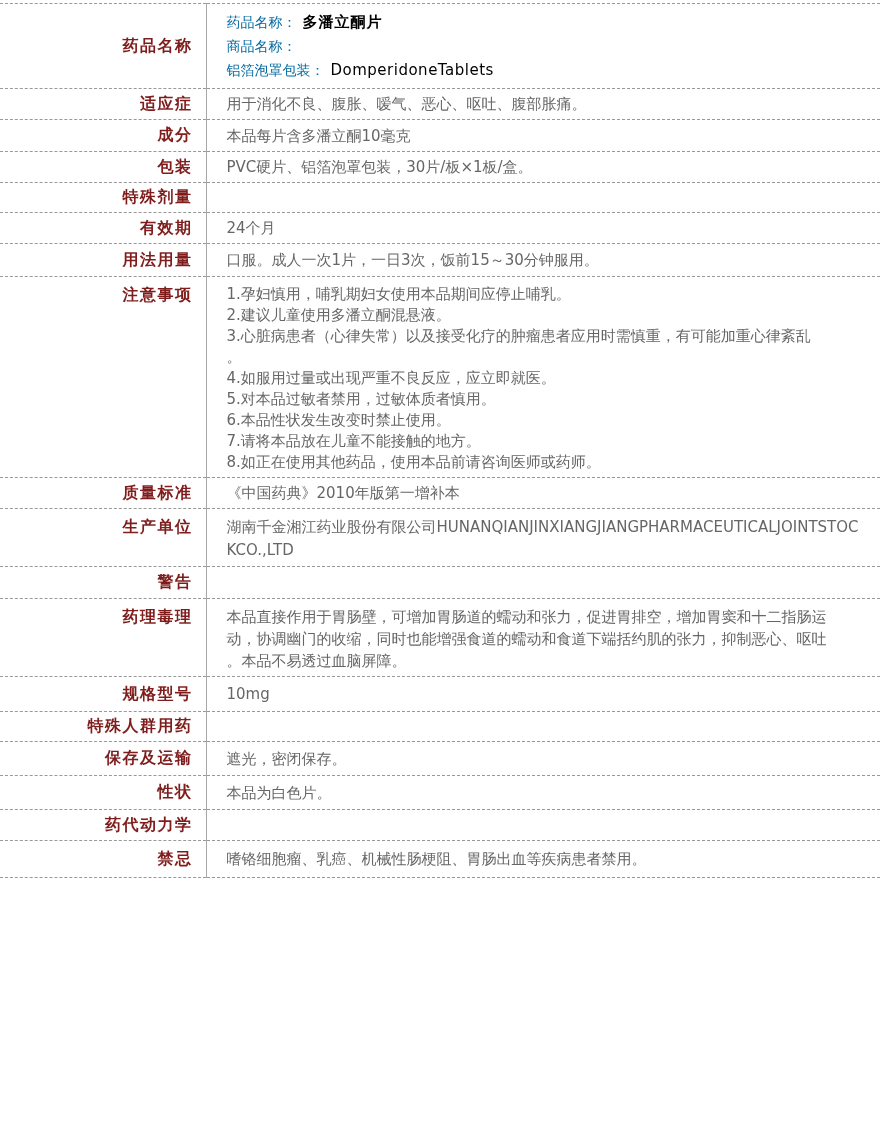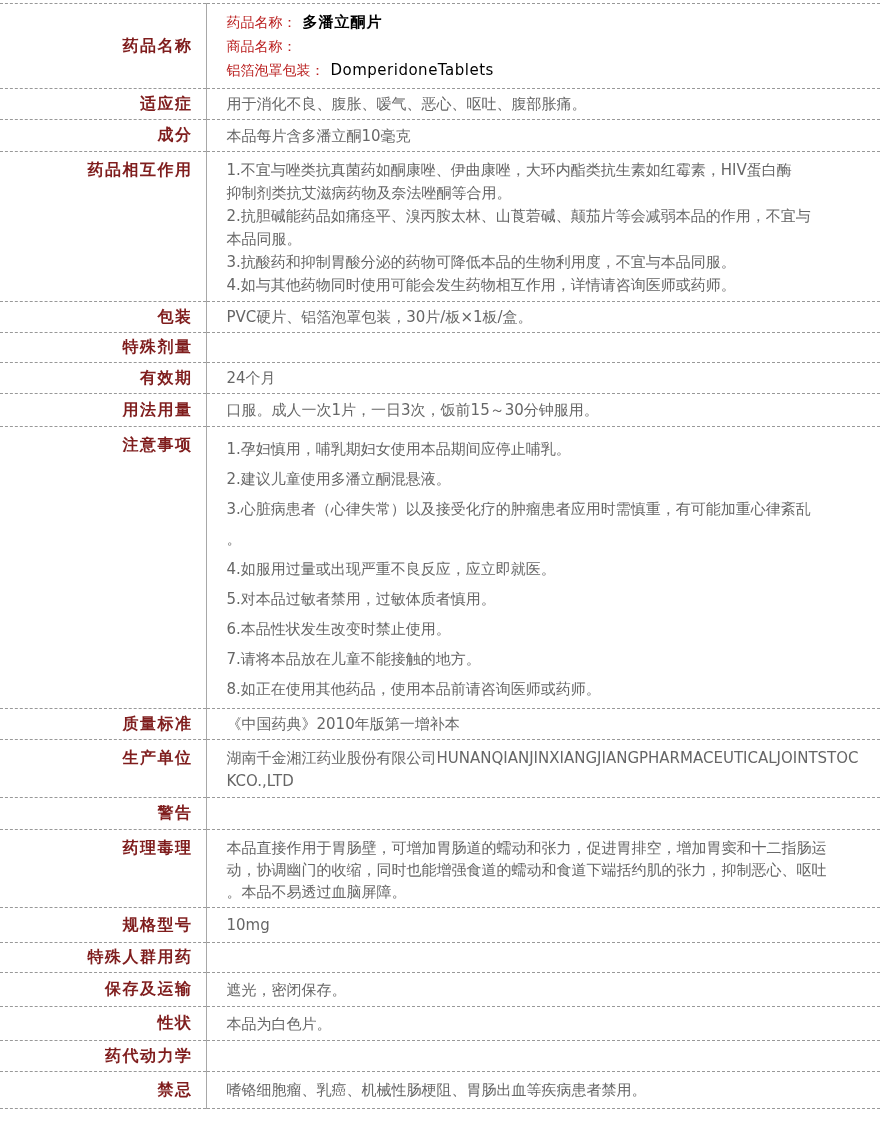--- a/index.html
+++ b/index.html
@@ -33,26 +33,26 @@
     vertical-align: middle;
     padding: 4px 14px 4px 20px;
     font-size: 15px;
     line-height: 22px;
     color: #666666;
     white-space: pre-line;
   }
   tr.top td.lbl { vertical-align: top; padding-top: 8px; }
   tr.top td.val { vertical-align: top; padding-top: 7px; }
   tr.interactions td.val { line-height: 23px; }
-  tr.precautions td.val { line-height: 30px; }
+  tr.precautions td.val { line-height: 21px; }
   td.val.manufacturer { white-space: normal; word-break: break-all; line-height: 23px; }
   
   td.val.name-cell { white-space: normal; padding-top: 6px; padding-bottom: 6px; }
   .name-line { line-height: 24px; }
-  .sub { color: #b91c1c; font-size: 14px; }
+  .sub { color: #0369a1; font-size: 14px; }
   .subval { color: #000000; font-size: 15px; letter-spacing: 0.5px; padding-left: 6px; }
   .subval.cn { font-weight: bold; letter-spacing: 1px; }
 </style>
 </head>
 <body>
 
 <div class="page">
   <table class="drug-table">
     <tbody>
 
@@ -68,29 +68,20 @@
       <tr style="height:31px;margin-left:36px;">
         <td class="lbl">适应症</td>
         <td class="val">用于消化不良、腹胀、嗳气、恶心、呕吐、腹部胀痛。</td>
       </tr>
 
       <tr style="height:32px;">
         <td class="lbl">成分</td>
         <td class="val">本品每片含多潘立酮10毫克</td>
       </tr>
 
-      <tr class="top interactions" style="height:148px;">
-        <td class="lbl">药品相互作用</td>
-        <td class="val">1.不宜与唑类抗真菌药如酮康唑、伊曲康唑，大环内酯类抗生素如红霉素，HIV蛋白酶
-抑制剂类抗艾滋病药物及奈法唑酮等合用。
-2.抗胆碱能药品如痛痉平、溴丙胺太林、山莨菪碱、颠茄片等会减弱本品的作用，不宜与
-本品同服。
-3.抗酸药和抑制胃酸分泌的药物可降低本品的生物利用度，不宜与本品同服。
-4.如与其他药物同时使用可能会发生药物相互作用，详情请咨询医师或药师。</td>
-      </tr>
 
       <tr style="height:31px;margin-top:18px;">
         <td class="lbl">包装</td>
         <td class="val">PVC硬片、铝箔泡罩包装，30片/板×1板/盒。</td>
       </tr>
 
       <tr style="height:30px;">
         <td class="lbl">特殊剂量</td>
         <td class="val"></td>
       </tr>

